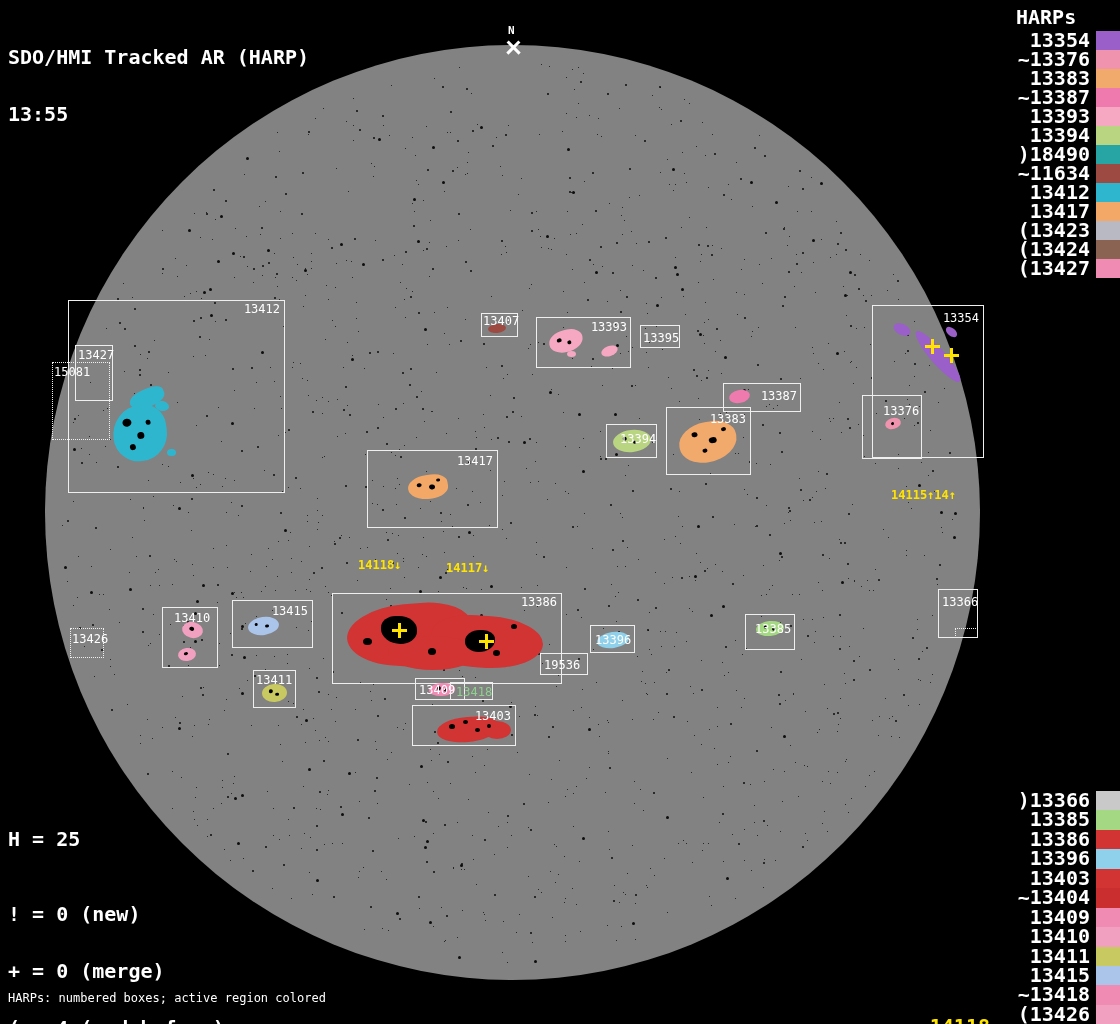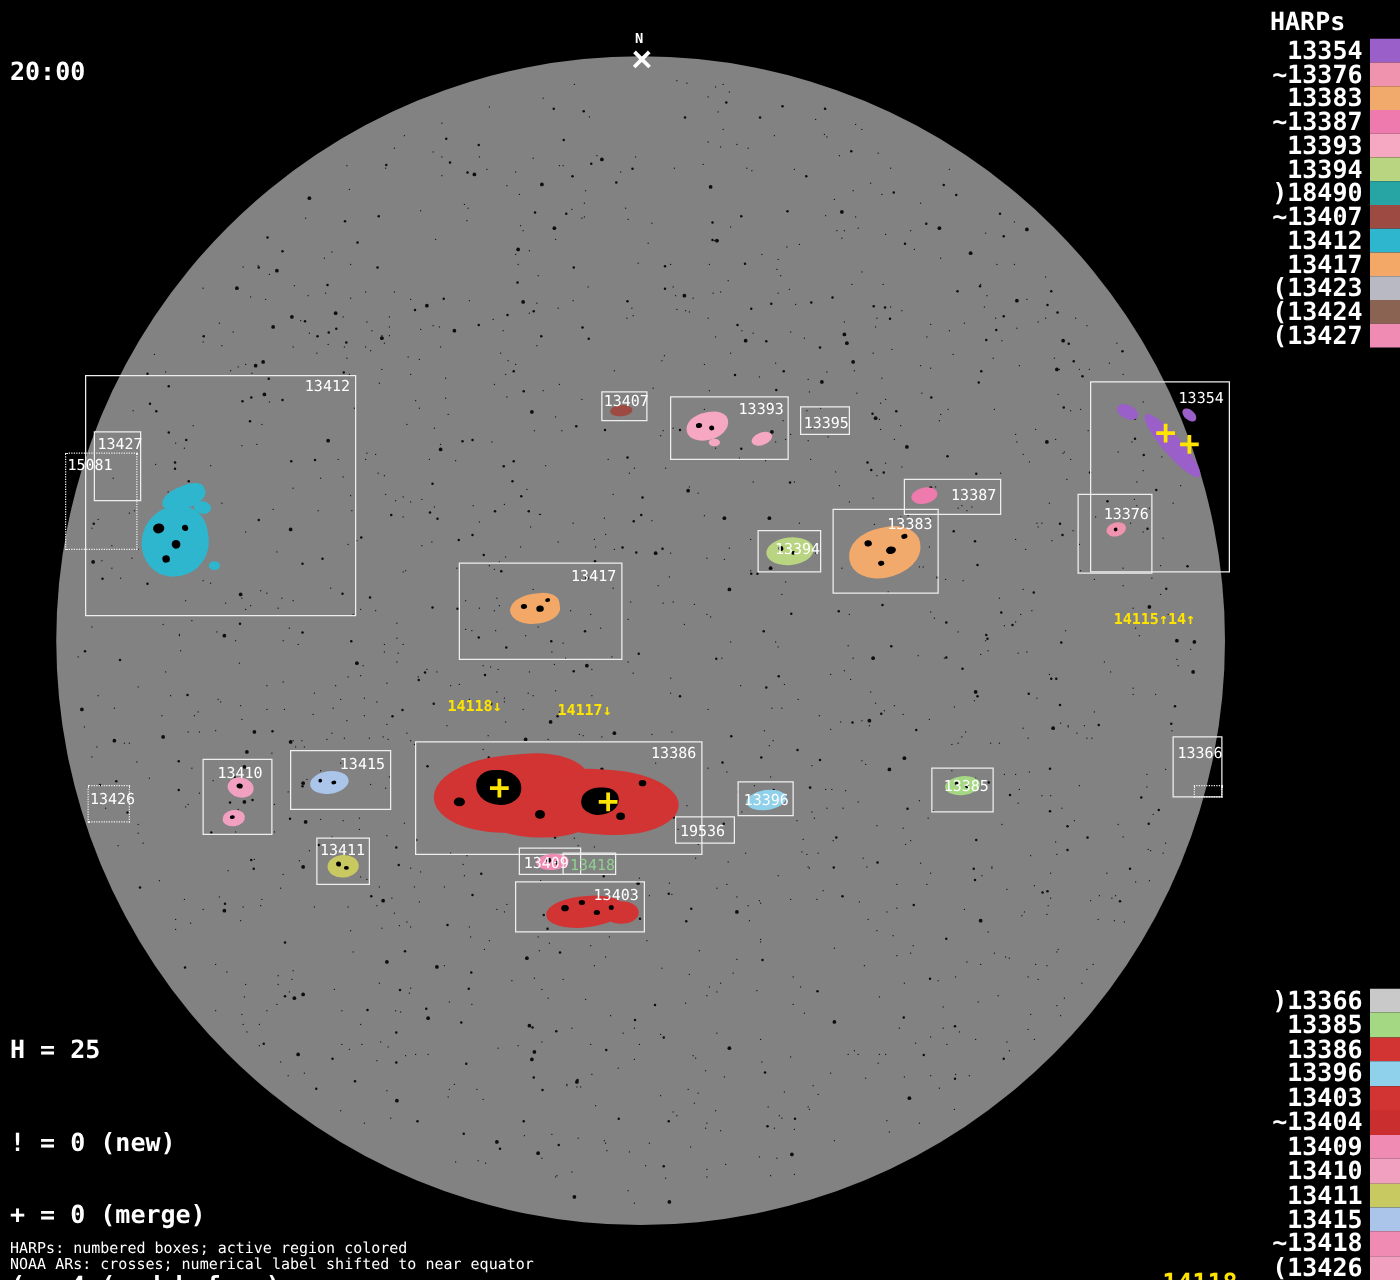--- a/index.html
+++ b/index.html
@@ -1636,21 +1636,22 @@
       <div class="speck" style="left: 718.6px; top: 822.3px; width: 1px; height: 1px;"></div>
       <div class="speck" style="left: 295.1px; top: 476.7px; width: 2px; height: 2px;"></div>
       <div class="speck" style="left: 855.5px; top: 327.6px; width: 1px; height: 1px;"></div>
       <div class="speck" style="left: 939.8px; top: 510.9px; width: 3px; height: 3px;"></div>
       <div class="speck" style="left: 395.4px; top: 455.4px; width: 1px; height: 1px;"></div>
       <div class="speck" style="left: 703.6px; top: 343px; width: 1px; height: 1px;"></div>
       <div class="speck" style="left: 647.6px; top: 367.2px; width: 1px; height: 1px;"></div>
     </div>
 
   <div class="abs bigtext" style="left:8px;top:10px">
-    <div>20:00</div>
+    <div>SDO/HMI Tracked AR (HARP)</div>
+    <div>13:55</div>
   </div>
 
 
   <div class="abs bigtext" style="left:1016px;top:8px">HARPs</div>
 
   <div class="harp-col" style="top:31px">
     <div class="harp-row">
         <span class="harp-num">13354</span>
         <span class="swatch" style="background: rgb(154, 95, 200);"></span>
       </div>
@@ -1672,21 +1673,21 @@
       </div>
     <div class="harp-row">
         <span class="harp-num">13394</span>
         <span class="swatch" style="background: rgb(185, 213, 129);"></span>
       </div>
     <div class="harp-row">
         <span class="harp-num">)18490</span>
         <span class="swatch" style="background: rgb(39, 165, 165);"></span>
       </div>
     <div class="harp-row">
-        <span class="harp-num">~13407</span>
+        <span class="harp-num">~11634</span>
         <span class="swatch" style="background: rgb(156, 74, 66);"></span>
       </div>
     <div class="harp-row">
         <span class="harp-num">13412</span>
         <span class="swatch" style="background: rgb(47, 182, 207);"></span>
       </div>
     <div class="harp-row">
         <span class="harp-num">13417</span>
         <span class="swatch" style="background: rgb(243, 168, 104);"></span>
       </div>
@@ -1759,21 +1760,20 @@
   <div class="abs bigtext" style="left:8px;top:867px">
     <div>! = 0 (new)</div>
     <div>+ = 0 (merge)</div>
     <div>( = 4 (pad before)</div>
     
     
     
   </div>
 
   <div class="abs footnote" style="left:8px;top:992px">HARPs: numbered boxes; active region colored</div>
-  <div class="abs footnote" style="left:8px;top:1005px">NOAA ARs: crosses; numerical label shifted to near equator</div>
 
   <div class="abs bigtext yellow" style="right:130px;top:979px;text-align:right">
     <div>14118</div>
     
   </div>
 
   <div class="abs" style="left:508px;top:24px;font-size:11px;font-weight:bold;z-index:5">N</div>
   <div class="xmark" style="left:505px;top:39px">
       <i></i>
       <i></i>

